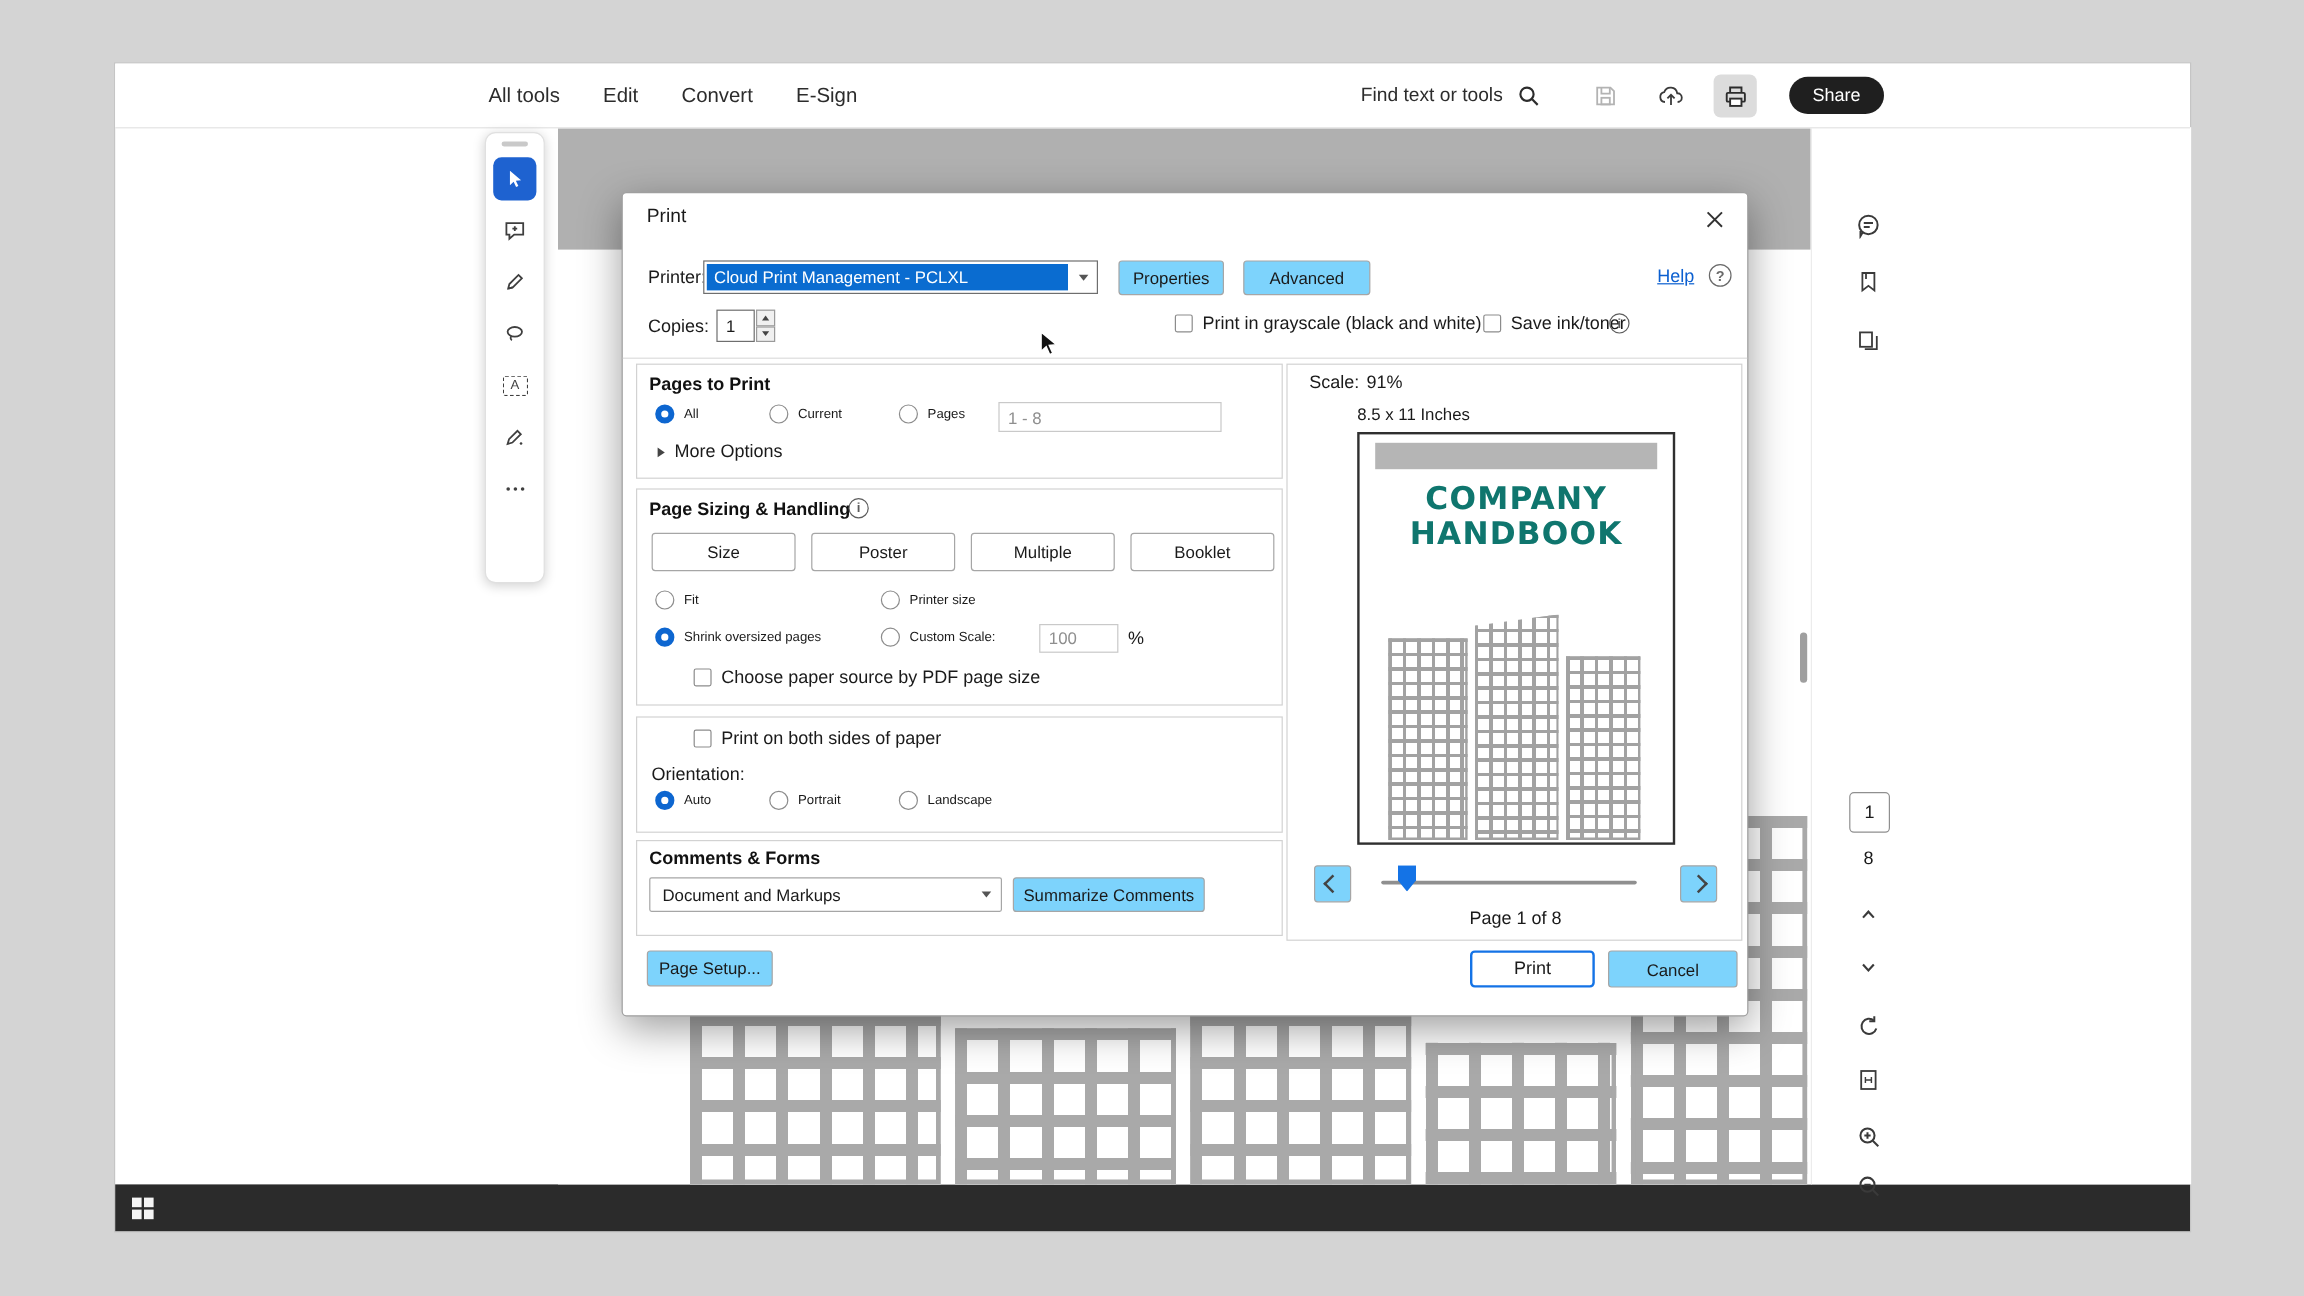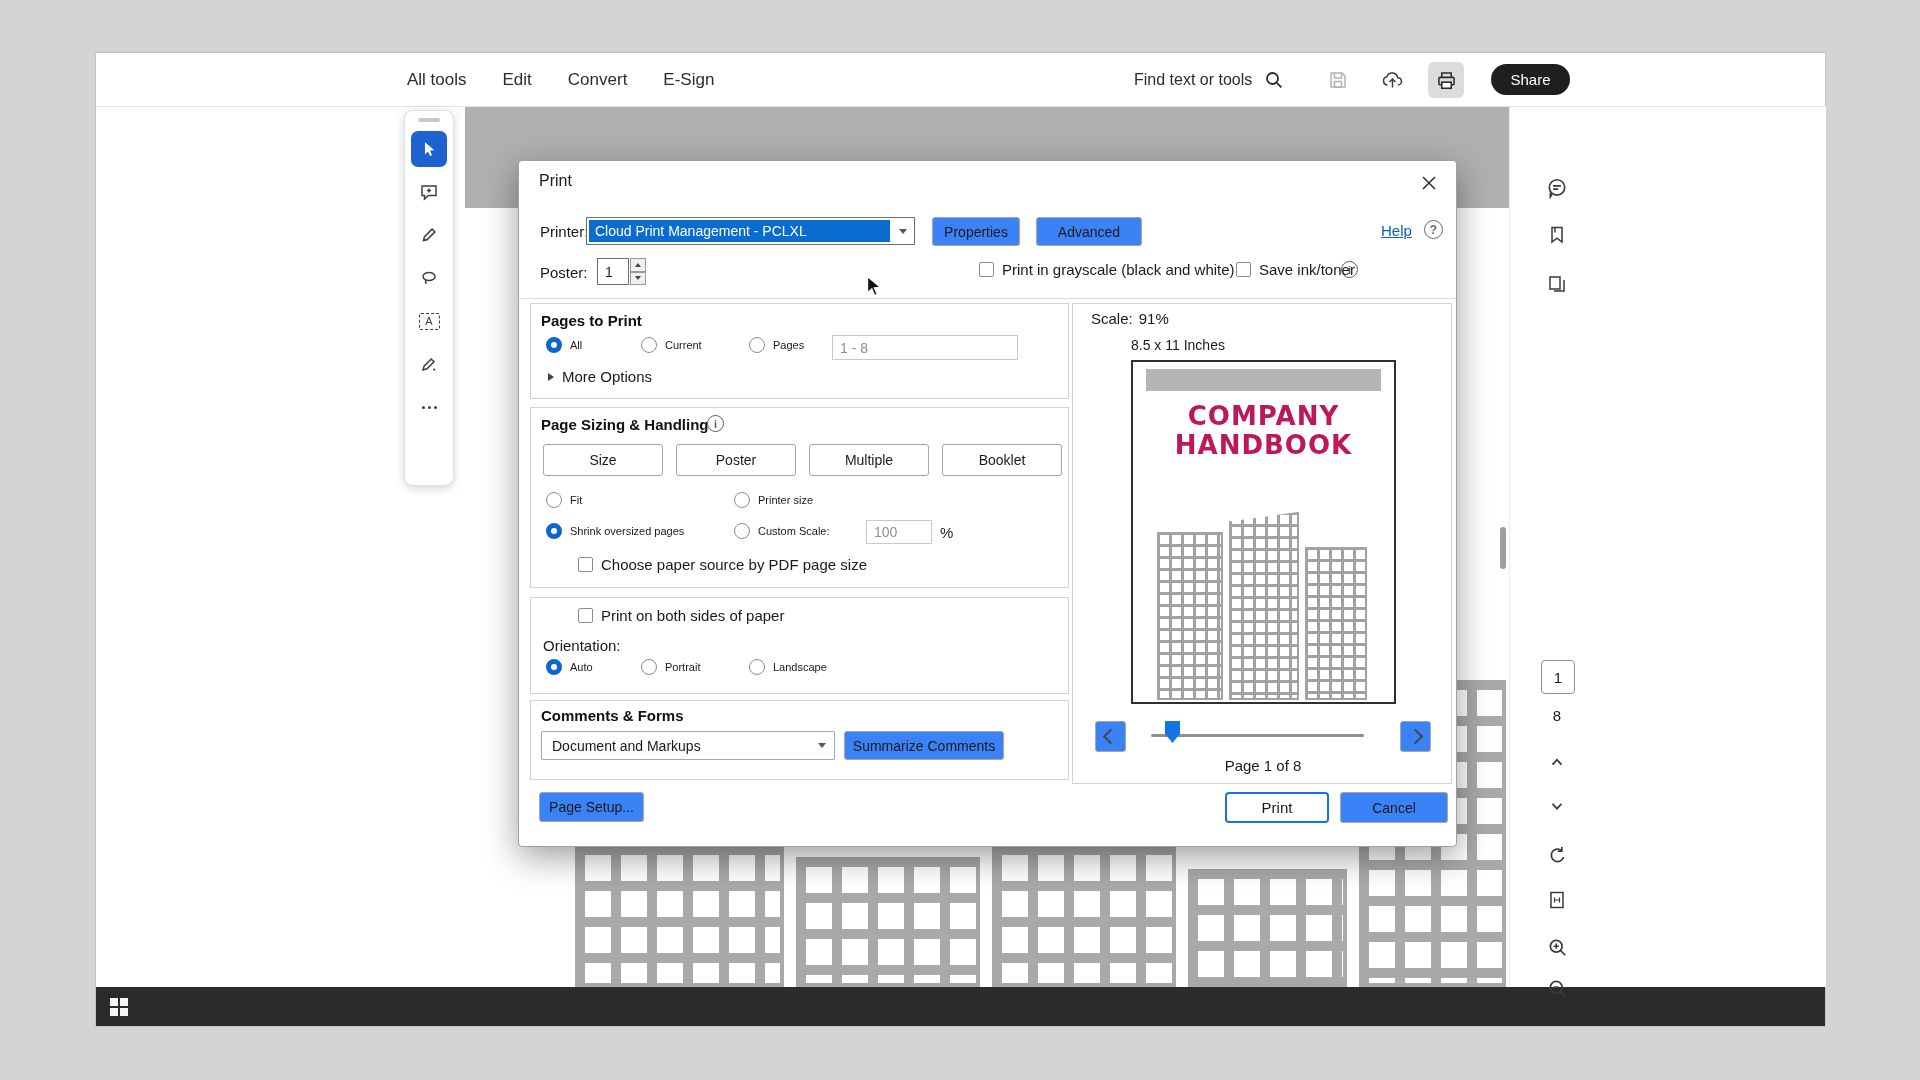--- a/index.html
+++ b/index.html
@@ -47,21 +47,21 @@
   .print-dialog{position:absolute;left:422px;top:107px;width:937px;height:685px;background:#fff;border:1px solid #9f9f9f;border-radius:4px;
     box-shadow:0 10px 34px rgba(0,0,0,.38);z-index:50;font-size:15px;color:#1a1a1a;}
   .dlg-title{position:absolute;left:20px;top:11px;font-size:16px;}
   .dlg-close{position:absolute;right:14px;top:9px;width:26px;height:26px;display:flex;align-items:center;justify-content:center;color:#333;}
   .lbl{position:absolute;font-size:15px;color:#1a1a1a;white-space:nowrap;}
   .combo{position:absolute;left:67px;top:56px;width:329px;height:28px;border:1px solid #6e6e6e;background:#fff;display:flex;box-sizing:border-box;}
   .combo-text{flex:1;margin:2px;background:#0a6cd0;color:#fff;font-size:14px;display:flex;align-items:center;padding:0 6px;white-space:nowrap;overflow:hidden;}
   .combo-arrow{width:22px;display:flex;align-items:center;justify-content:center;}
   .tri-down{width:0;height:0;border-left:4px solid transparent;border-right:4px solid transparent;border-top:5px solid #555;}
   .tri-right{width:0;height:0;border-top:4px solid transparent;border-bottom:4px solid transparent;border-left:6px solid #444;}
-  .win-btn{position:absolute;background:#3b82f6;border:1px solid #a6a6a6;border-radius:3px;display:flex;align-items:center;justify-content:center;font-size:14px;color:#1a1a1a;box-sizing:border-box;}
+  .win-btn{position:absolute;background:#7dd3fc;border:1px solid #a6a6a6;border-radius:3px;display:flex;align-items:center;justify-content:center;font-size:14px;color:#1a1a1a;box-sizing:border-box;}
   .help-link{position:absolute;left:862px;top:61px;color:#0b5fd0;text-decoration:underline;font-size:15px;}
   .q-circle,.i-circle{border-radius:50%;display:flex;align-items:center;justify-content:center;box-sizing:border-box;}
   .q-circle{position:absolute;left:905px;top:59px;width:19px;height:19px;border:1.4px solid #6a6a6a;color:#6a6a6a;font-size:12px;font-weight:bold;}
   .i-circle{width:17px;height:17px;border:1.3px solid #5c5c5c;color:#5c5c5c;font-size:11px;font-weight:bold;}
   .field{position:absolute;border:1px solid #6e6e6e;background:#fff;font-size:14px;display:flex;align-items:center;padding:0 7px;box-sizing:border-box;color:#1a1a1a;}
   .field.dim{border-color:#c9c9c9;color:#8f8f8f;}
   .spinner{position:absolute;left:111px;top:97px;width:16px;height:27px;display:flex;flex-direction:column;}
   .spin-btn{flex:1;border:1px solid #9a9a9a;background:#f0f0f0;display:flex;align-items:center;justify-content:center;box-sizing:border-box;}
   .tri-up-s{width:0;height:0;border-left:3.5px solid transparent;border-right:3.5px solid transparent;border-bottom:4.5px solid #444;}
   .tri-dn-s{width:0;height:0;border-left:3.5px solid transparent;border-right:3.5px solid transparent;border-top:4.5px solid #444;}
@@ -76,21 +76,21 @@
   .seg-row{position:absolute;left:12px;top:36px;display:flex;gap:13px;}
   .seg-btn{width:118px;height:30px;background:#fff;border:1px solid #a6a6a6;border-radius:3px;display:flex;align-items:center;justify-content:center;font-size:14px;}
   .more-opt{position:absolute;left:17px;top:64px;display:flex;align-items:center;gap:8px;font-size:15px;}
   .dd{position:absolute;border:1px solid #a6a6a6;border-radius:2px;background:#fff;display:flex;align-items:center;box-sizing:border-box;font-size:14px;}
   .dd .dd-text{flex:1;padding:0 10px;white-space:nowrap;overflow:hidden;}
   .dd .dd-arr{width:24px;display:flex;align-items:center;justify-content:center;}
   
   .preview-panel{position:absolute;left:553px;top:142px;width:380px;height:481px;border:1px solid #d2d2d2;background:#fff;box-sizing:border-box;}
   .pv-page{position:absolute;left:58px;top:56px;width:265px;height:344px;border:2px solid #2f2f2f;background:#fff;box-sizing:border-box;}
   .pv-band{position:absolute;left:13px;top:7px;width:235px;height:22px;background:#b5b5b5;}
-  .pv-title{position:absolute;left:0;top:40px;width:100%;text-align:center;font-weight:bold;font-size:26px;letter-spacing:1px;color:#be185d;line-height:1.1;font-family:"DejaVu Sans",sans-serif;}
+  .pv-title{position:absolute;left:0;top:40px;width:100%;text-align:center;font-weight:bold;font-size:26px;letter-spacing:1px;color:#0f766e;line-height:1.1;font-family:"DejaVu Sans",sans-serif;}
   .tower{position:absolute;background-color:#fff;
     background-image:
       repeating-linear-gradient(to right,#a2a2a2 0 3px,transparent 3px 12px),
       repeating-linear-gradient(to bottom,#a2a2a2 0 3px,transparent 3px 12px);
     box-shadow:inset 0 0 0 2px #a2a2a2;}
   .chev{width:9px;height:9px;border-left:2px solid #444;border-bottom:2px solid #444;display:inline-block;}
   .chev.left{transform:rotate(45deg);}
   .chev.right{transform:rotate(225deg);}
   .slider-track{position:absolute;left:78px;top:430px;width:213px;height:3px;background:#8f8f8f;border-radius:2px;}
   .slider-handle{position:absolute;left:92px;top:417px;width:15px;height:22px;background:#1473e6;
@@ -278,21 +278,21 @@
       <span class="combo-text">Cloud Print Management - PCLXL</span>
       <span class="combo-arrow">
           <span class="tri-down"></span>
         </span>
     </div>
     <div class="win-btn" style="left:413px;top:56px;width:88px;height:29px;">Properties</div>
     <div class="win-btn" style="left:517px;top:56px;width:106px;height:29px;">Advanced</div>
     <a class="help-link">Help</a>
     <span class="q-circle">?</span>
 
-    <span class="lbl" style="left:21px;top:103px;">Poster:</span>
+    <span class="lbl" style="left:21px;top:103px;">Copies:</span>
     <div class="field" style="left:78px;top:97px;width:32px;height:27px;">1</div>
     <div class="spinner">
       <span class="spin-btn">
           <span class="tri-up-s"></span>
         </span>
       <span class="spin-btn">
           <span class="tri-dn-s"></span>
         </span>
     </div>
     <div class="cbrow" style="left:424px;top:100px;">

